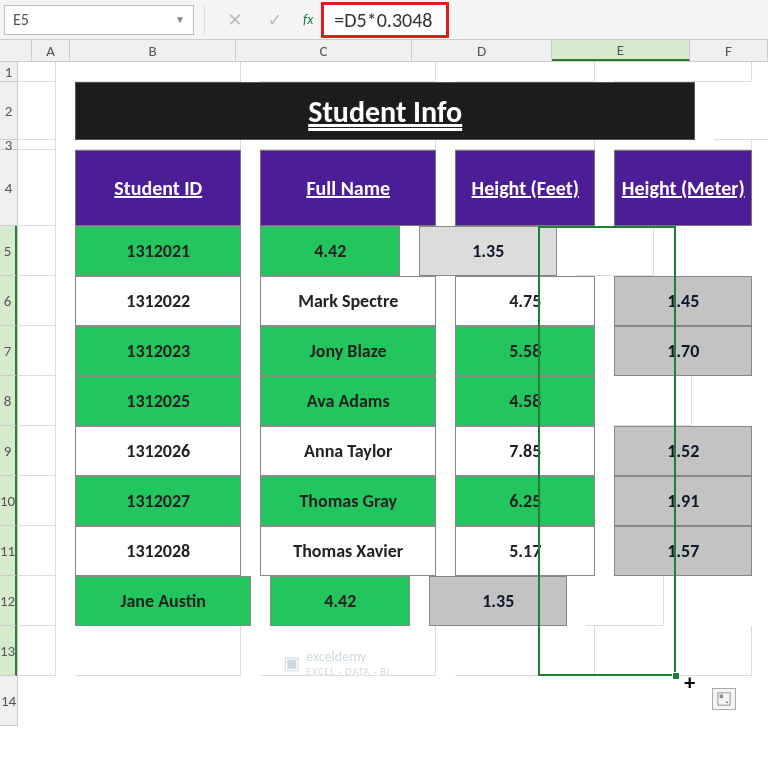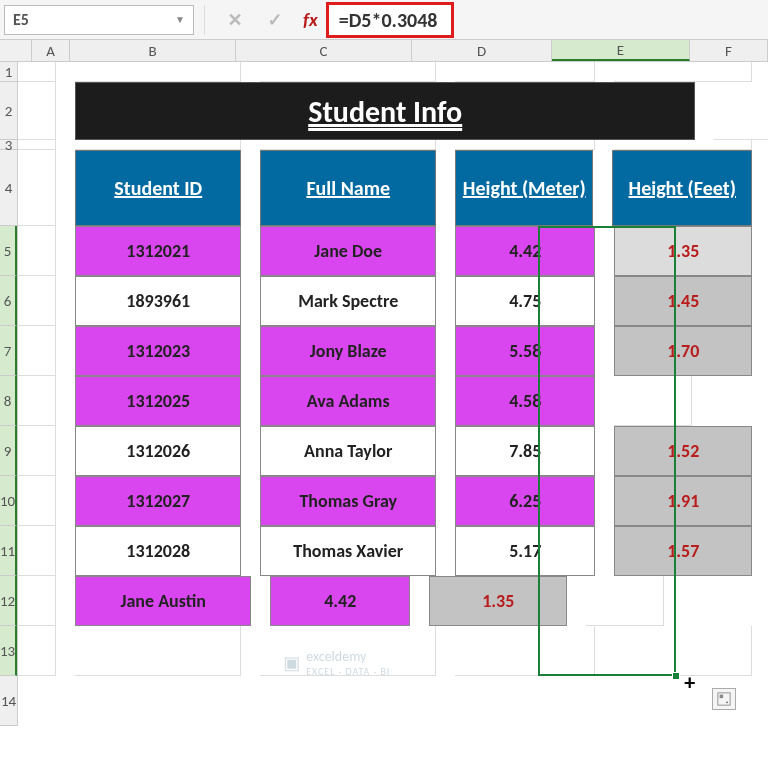--- a/index.html
+++ b/index.html
@@ -11,21 +11,20 @@
       position: relative;
       overflow: hidden;
     }
     
     .formula-bar {
       display: flex;
       align-items: center;
       height: 40px;
       border-bottom: 1px solid #ccc;
       background: #f5f5f5;
-      font-weight: bold;
     }
     .name-box {
       width: 190px;
       height: 30px;
       background: #fff;
       border: 1px solid #bbb;
       display: flex;
       align-items: center;
       padding: 0 8px;
       font-size: 16px;
@@ -36,21 +35,21 @@
     .fb-sep { width: 1px; height: 30px; background: #ddd; margin: 0 10px; }
     .fb-btn {
       width: 40px;
       height: 30px;
       display: flex;
       align-items: center;
       justify-content: center;
       color: #bbb;
       font-size: 18px;
     }
-    .fx-label { font-style: italic; color: #b91c1c; font-size: 19px; margin: 0 8px; }
+    .fx-label { font-style: italic; color: #15803d; font-size: 14px; margin: 0 8px; }
     .formula-box {
       border: 3px solid #e01b1b;
       padding: 4px 14px 4px 10px;
       font-size: 20px;
       color: #333;
       background: #fff;
       height: 36px;
       display: flex;
       align-items: center;
     }
@@ -111,35 +110,35 @@
       background: #1c1c1c; color: #fff;
       display: flex; align-items: center; justify-content: center;
       font-size: 30px; font-weight: bold; text-decoration: underline;
       text-decoration-style: double;
       border: 1px solid #555;
     }
 
     
     .header-row { height: 76px; }
     .hcell {
-      background: #0369a1; color: #fff;
+      background: #4c1d95; color: #fff;
       display: flex; align-items: center; justify-content: center;
       font-size: 20px; font-weight: bold; text-decoration: underline;
       text-align: center; border: 1px solid #777; line-height: 1.25;
     }
 
     
     .data-row { height: 50px; }
     .dcell {
       display: flex; align-items: center; justify-content: center;
       font-size: 18px; font-weight: bold; color: #222;
       border: 1px solid #888;
     }
-    .alt { background: #d946ef; }
-    .red { color: #b91c1c; }
+    .alt { background: #22c55e; }
+    .red { color: #0f172a; }
     .resultE { background: #c3c3c3; }
     .resultE.alt2 { background: #dcdcdc; }
 
     
     .h10 { height: 10px; }
     .h20 { height: 20px; }
     .h50 { height: 50px; }
     .h58 { height: 58px; }
     .h76 { height: 76px; }
 
@@ -244,37 +243,36 @@
       <div class="cell wC"></div>
       <div class="cell wD"></div>
       <div class="cell wE"></div>
       <div class="cell wF"></div>
     </div>
 
     <div class="row header-row">
       <div class="cell wA h76"></div>
       <div class="hcell wB">Student ID</div>
       <div class="hcell wC">Full Name</div>
+      <div class="hcell wD">Height (Feet)</div>
       <div class="hcell wE">Height (Meter)</div>
-      <div class="hcell wD">Height (Feet)</div>
       <div class="cell wF h76"></div>
     </div>
 
     <div id="data-rows">
         <div class="row data-row">
           <div class="cell wA h50"></div>
           <div class="dcell wB alt">1312021</div>
-          <div class="dcell wC alt">Jane Doe</div>
           <div class="dcell wD alt">4.42</div>
           <div class="dcell wE resultE alt2 red">1.35</div>
           <div class="cell wF h50"></div>
         </div>
         <div class="row data-row">
           <div class="cell wA h50"></div>
-          <div class="dcell wB ">1893961</div>
+          <div class="dcell wB ">1312022</div>
           <div class="dcell wC ">Mark Spectre</div>
           <div class="dcell wD ">4.75</div>
           <div class="dcell wE resultE red">1.45</div>
           <div class="cell wF h50"></div>
         </div>
         <div class="row data-row">
           <div class="cell wA h50"></div>
           <div class="dcell wB alt">1312023</div>
           <div class="dcell wC alt">Jony Blaze</div>
           <div class="dcell wD alt">5.58</div>

